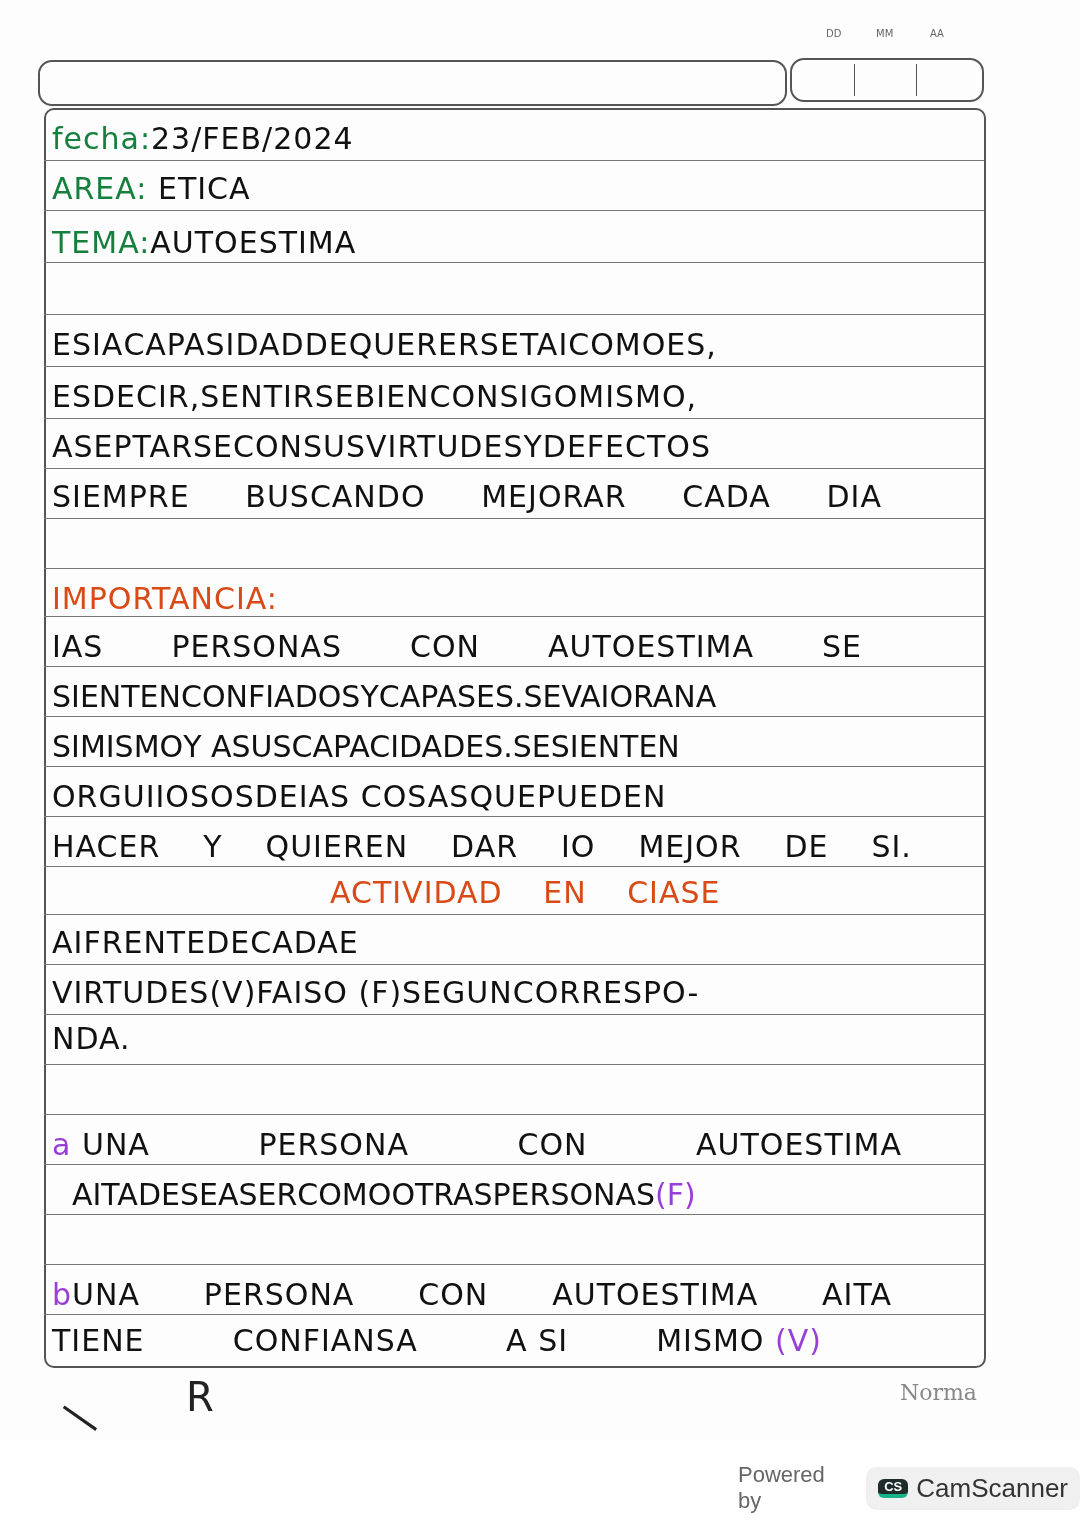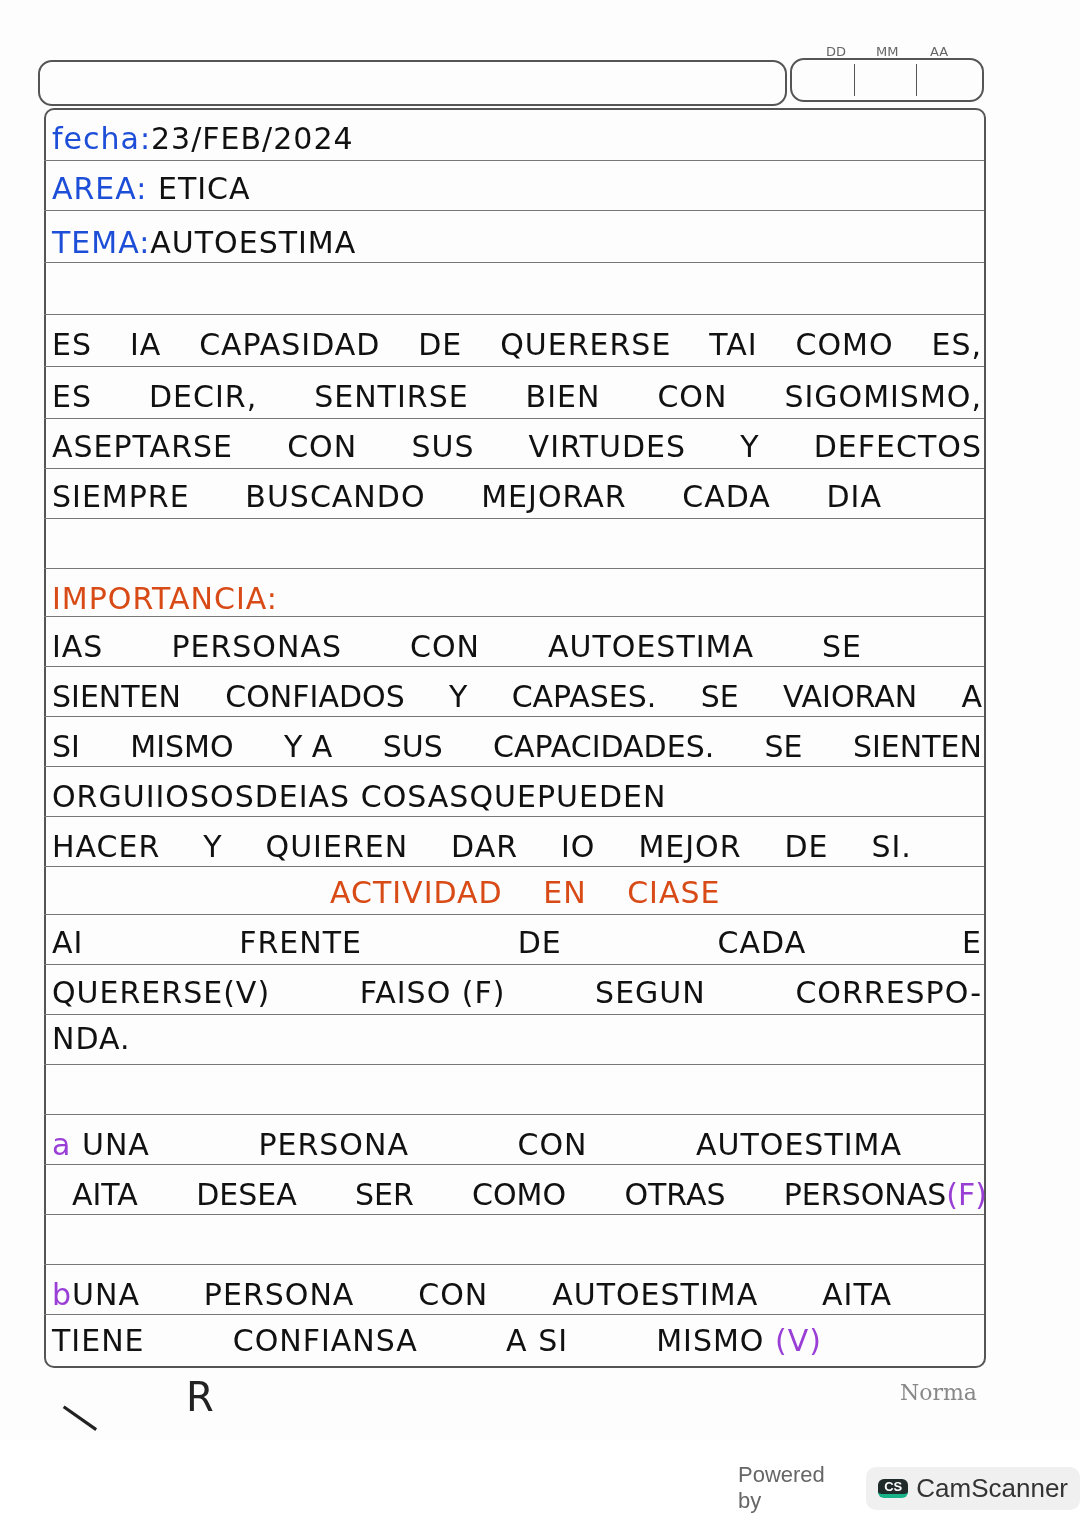--- a/index.html
+++ b/index.html
@@ -10,35 +10,35 @@
   .page { position: absolute; left: 0; top: 0; width: 1080px; height: 1440px; background: #fdfdfd; }
   .top-box {
     position: absolute; left: 38px; top: 60px; width: 745px; height: 42px;
     border: 2px solid #555; border-radius: 14px;
   }
   .date-box {
     position: absolute; left: 790px; top: 58px; width: 190px; height: 40px;
     border: 2px solid #555; border-radius: 14px;
   }
   .date-box .sep { position: absolute; top: 4px; width: 1px; height: 32px; background: #555; }
-  .date-label { position: absolute; top: 44px; font-size: 13px; color: #666; }
+  .date-label { position: absolute; top: 28px; font-size: 10px; color: #666; }
   .sheet {
     position: absolute; left: 44px; top: 108px; width: 938px; height: 1256px;
     border: 2px solid #555; border-radius: 10px;
   }
   .rule { position: absolute; left: 44px; width: 940px; height: 1px; background: #777; }
   .line {
     position: absolute; left: 52px; width: 930px; font-size: 30px; line-height: 34px;
     color: #111; white-space: nowrap; letter-spacing: 1px;
     font-family: "DejaVu Sans", sans-serif; font-weight: normal;
   }
-  .red { color: #1d4ed8; }
+  .red { color: #15803d; }
   .orange { color: #d84a16; }
   .purple { color: #9a3fd6; }
-  .justify { display: flex; justify-content: space-between; }
+  .justify { display: flex; }
   .stray { position: absolute; color: #222; font-size: 40px; }
   .norma { position: absolute; left: 900px; top: 1380px; font-size: 22px; color: #888; font-family: "DejaVu Serif", serif; }
   .footer { position: absolute; left: 738px; top: 1465px; height: 46px; display: flex; align-items: center; }
   .powered { font-size: 22px; color: #666; margin-right: 14px; font-family: "Liberation Sans", sans-serif; }
   .cs-badge {
     display: flex; align-items: center; background: #f0f0f0; border-radius: 10px; padding: 6px 12px;
   }
   .cs-logo {
     width: 30px; height: 19px; background: #1f2a2a; color: #fff; border-radius: 6px; font-size: 13px;
     font-weight: bold; display: flex; align-items: center; justify-content: center;
@@ -177,21 +177,21 @@
 
   <div class="line orange" style="top:876px; left:330px; width:460px; word-spacing:30px">ACTIVIDAD EN CIASE</div>
   <div class="line justify" style="top:926px">
     <span>AI</span>
     <span>FRENTE</span>
     <span>DE</span>
     <span>CADA</span>
     <span>E</span>
   </div>
   <div class="line justify" style="top:976px">
-    <span>QUERERSE(V)</span>
+    <span>VIRTUDES(V)</span>
     <span>FAISO (F)</span>
     <span>SEGUN</span>
     <span>CORRESPO-</span>
   </div>
   <div class="line" style="top:1022px">
     <span>NDA.</span>
   </div>
 
   <div class="line" style="top:1128px; width:850px; display:flex; justify-content:space-between">
     <span><span class="purple">a</span> <span>UNA</span></span>

